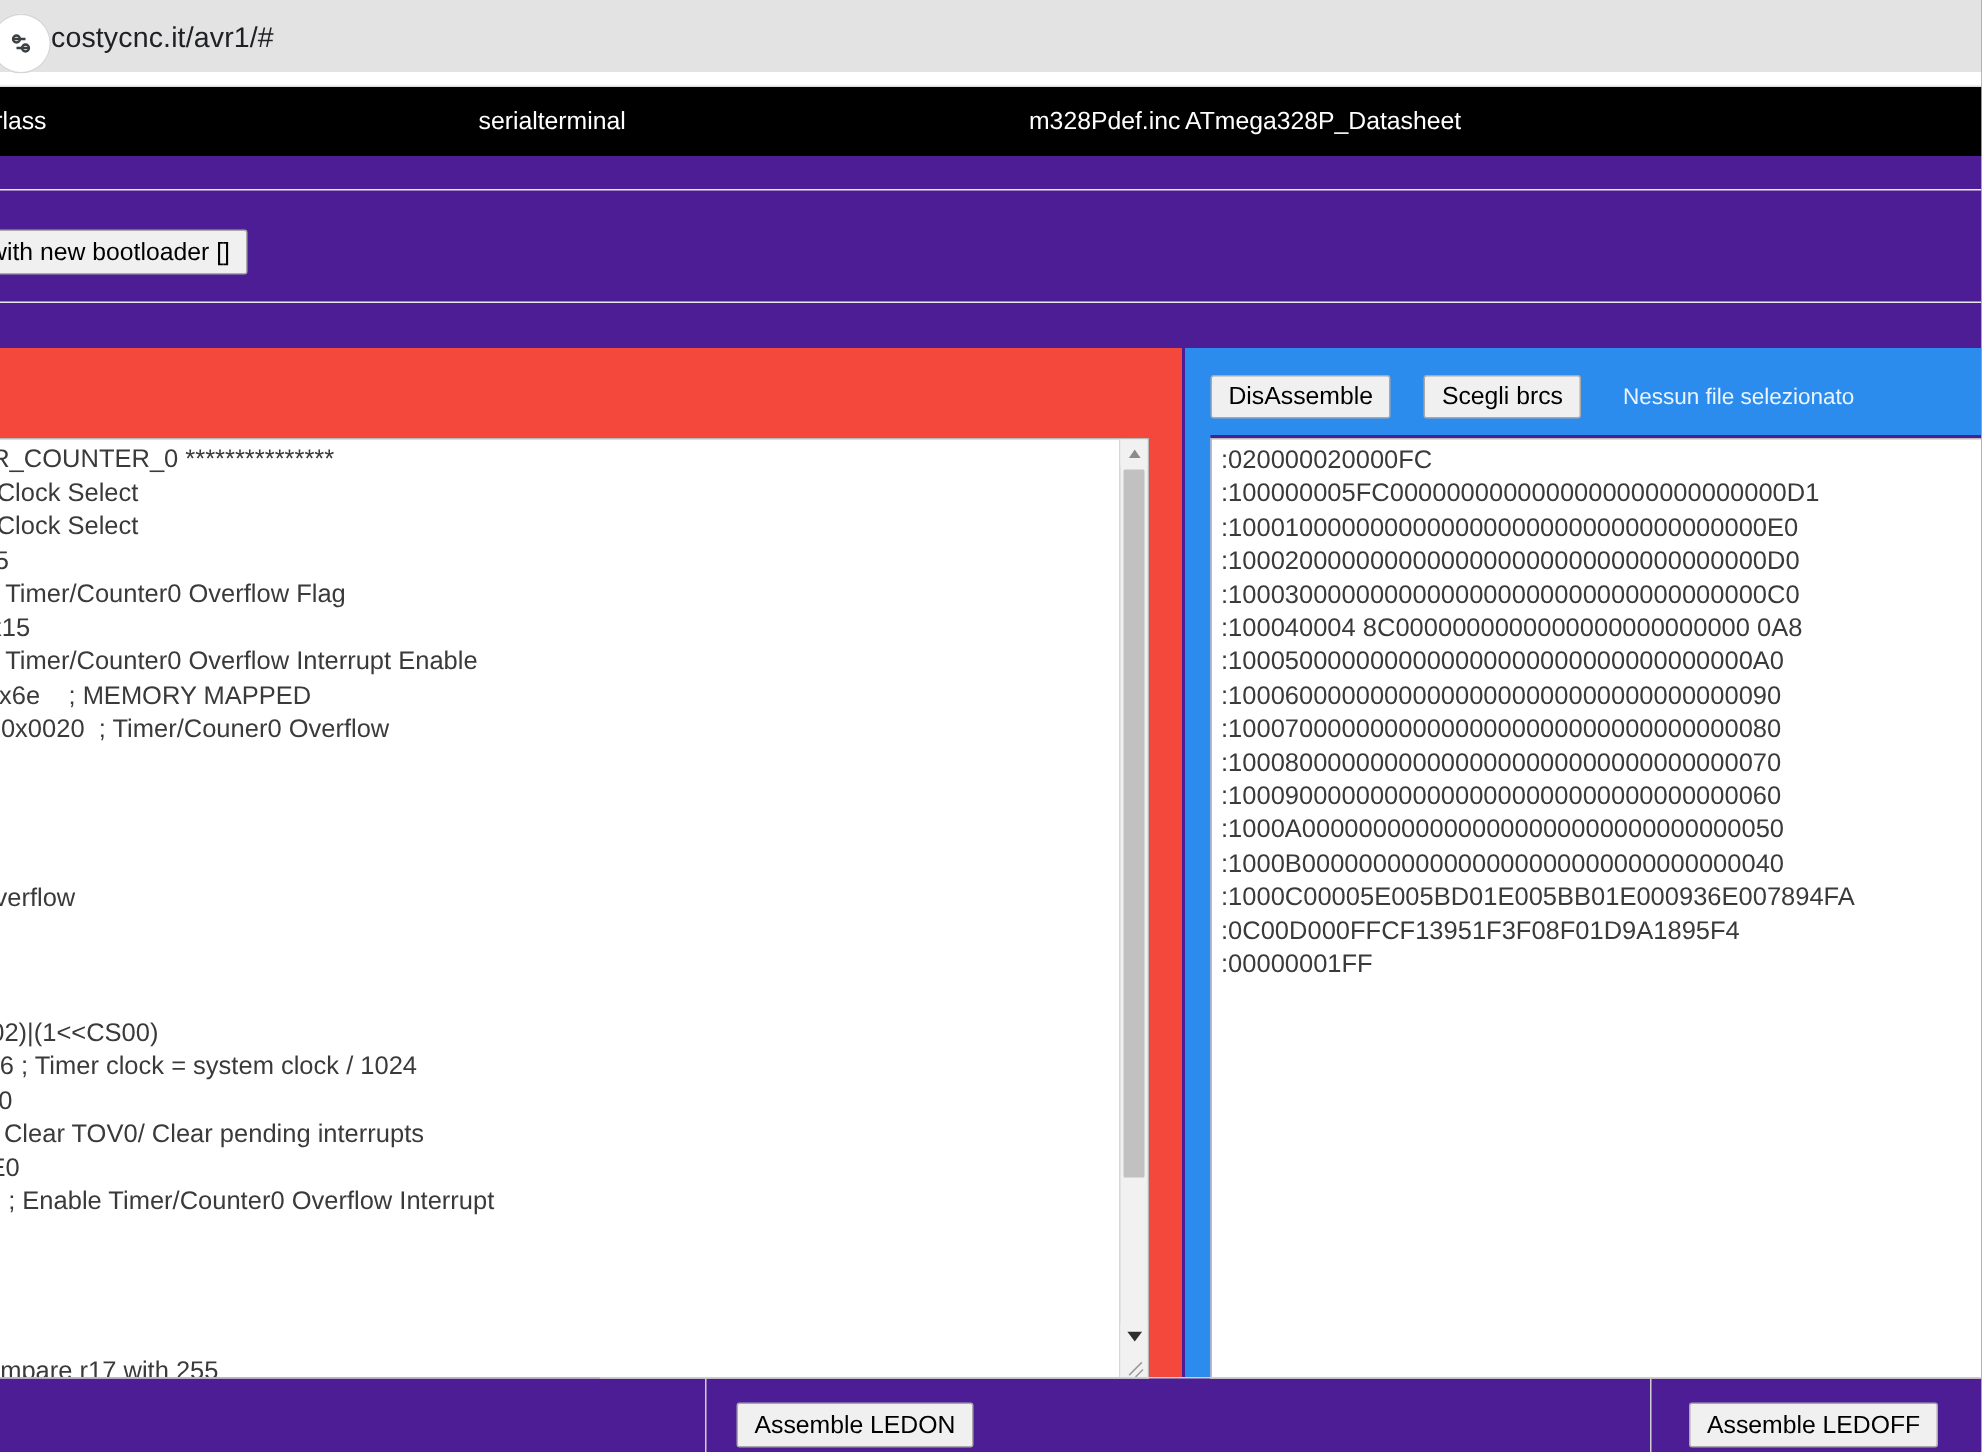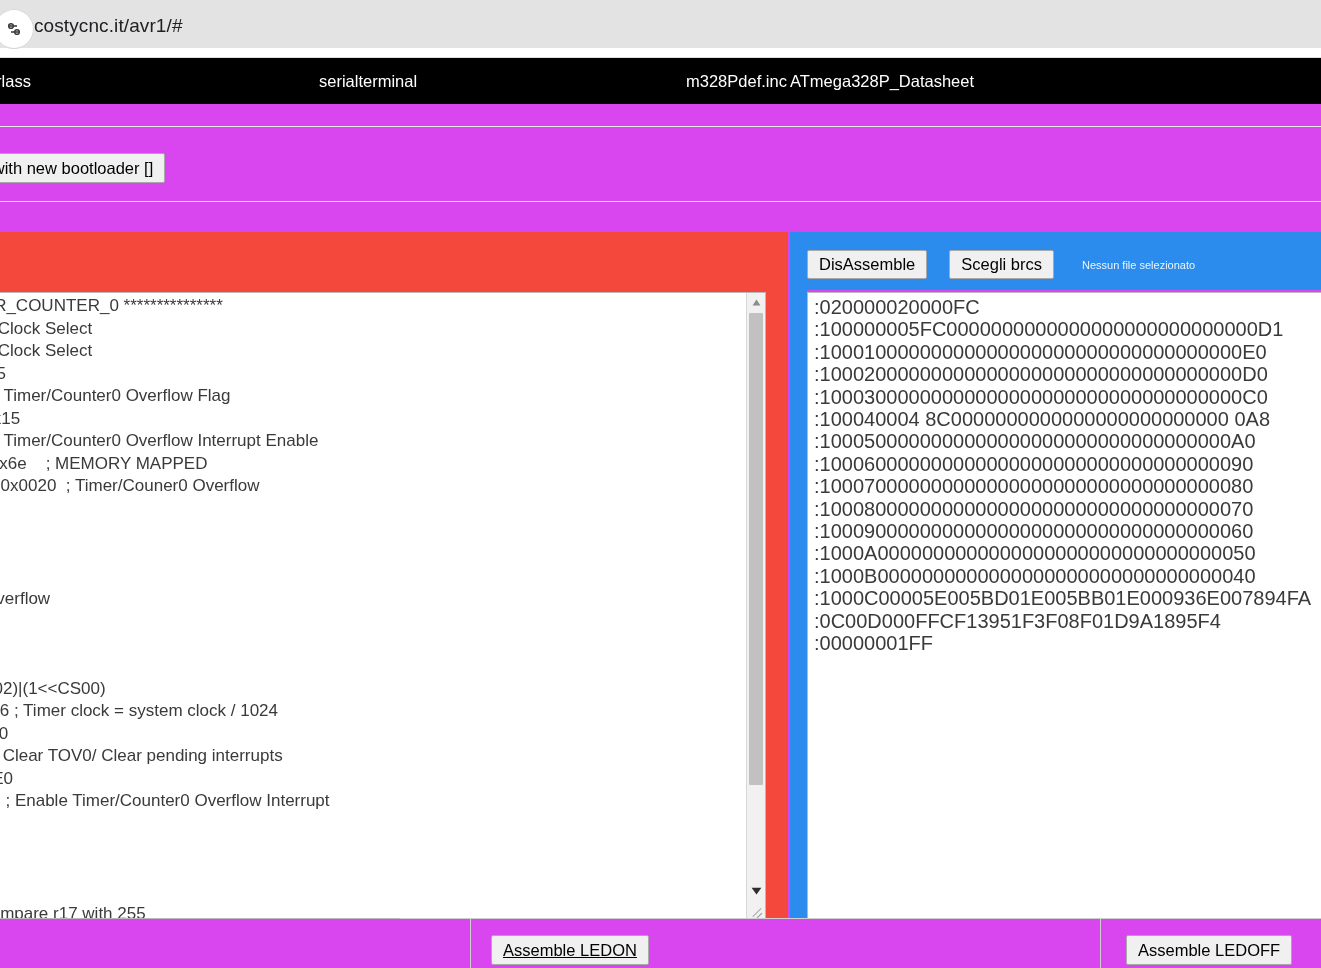--- a/index.html
+++ b/index.html
@@ -6,21 +6,21 @@
     margin: 0;
     padding: 0;
     background: #ffffff;
     font-family: "Liberation Sans", sans-serif;
   }
   #page {
     position: relative;
     width: 1321px;
     height: 968px;
     overflow: hidden;
-    background: #d946ef;
+    background: #4c1d95;
   }
 
   
   .omnibox {
     position: absolute;
     left: 0; top: 0;
     width: 1321px; height: 57px;
     background: #e3e3e3;
     display: flex;
     align-items: center;
@@ -199,41 +199,41 @@
   }
   .blue-toolbar {
     position: absolute;
     left: 807px; top: 250px;
     display: flex;
     align-items: center;
     gap: 22px;
   }
   .file-status {
     color: #e9f4ff;
-    font-size: 11px;
+    font-size: 15px;
     white-space: nowrap;
     margin-left: 6px;
   }
   .hex-wrap {
     position: absolute;
     left: 807px; top: 292px;
     width: 514px;
     height: 627px;
     background: #ffffff;
     border: 1px solid #b9b9b9;
     border-right: none;
     box-sizing: border-box;
     overflow: hidden;
   }
   .hex-text {
     position: absolute;
     left: 6px; top: 3px;
     margin: 0;
     font-family: "Liberation Sans", sans-serif;
-    font-size: 20px;
+    font-size: 17px;
     line-height: 22.4px;
     color: #3a3a3a;
     white-space: pre;
   }
 
   
   .bottom-rule {
     position: absolute;
     left: 400px; top: 918px;
     width: 921px; height: 1px;
@@ -248,21 +248,20 @@
   .bottom-vline-right {
     position: absolute;
     left: 1100px; top: 919px;
     width: 1px; height: 49px;
     background: #cfcfcf;
   }
   #btn-assemble-ledon {
     position: absolute;
     left: 491px; top: 935px;
     height: 30px;
-    text-decoration: underline;
   }
   #btn-assemble-ledoff {
     position: absolute;
     left: 1126px; top: 935px;
     height: 30px;
   }
 </style>
 </head>
 <body>
 

